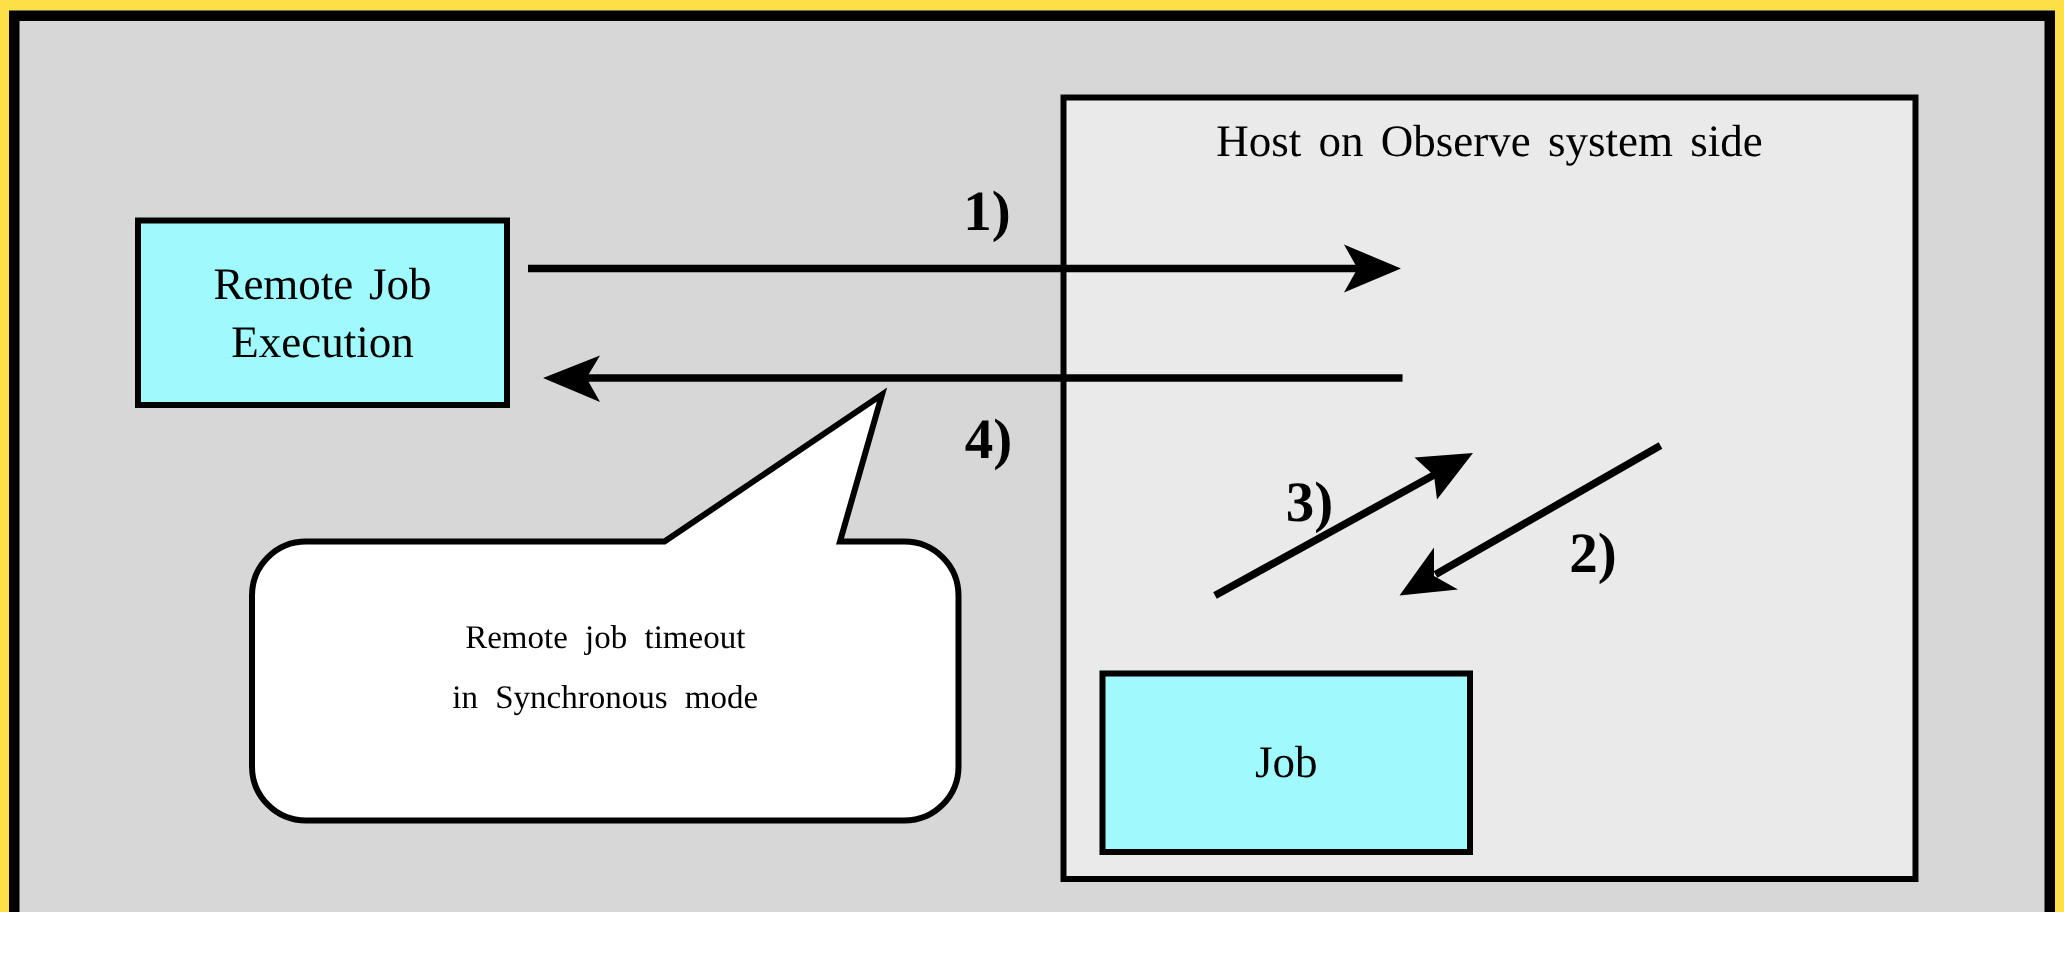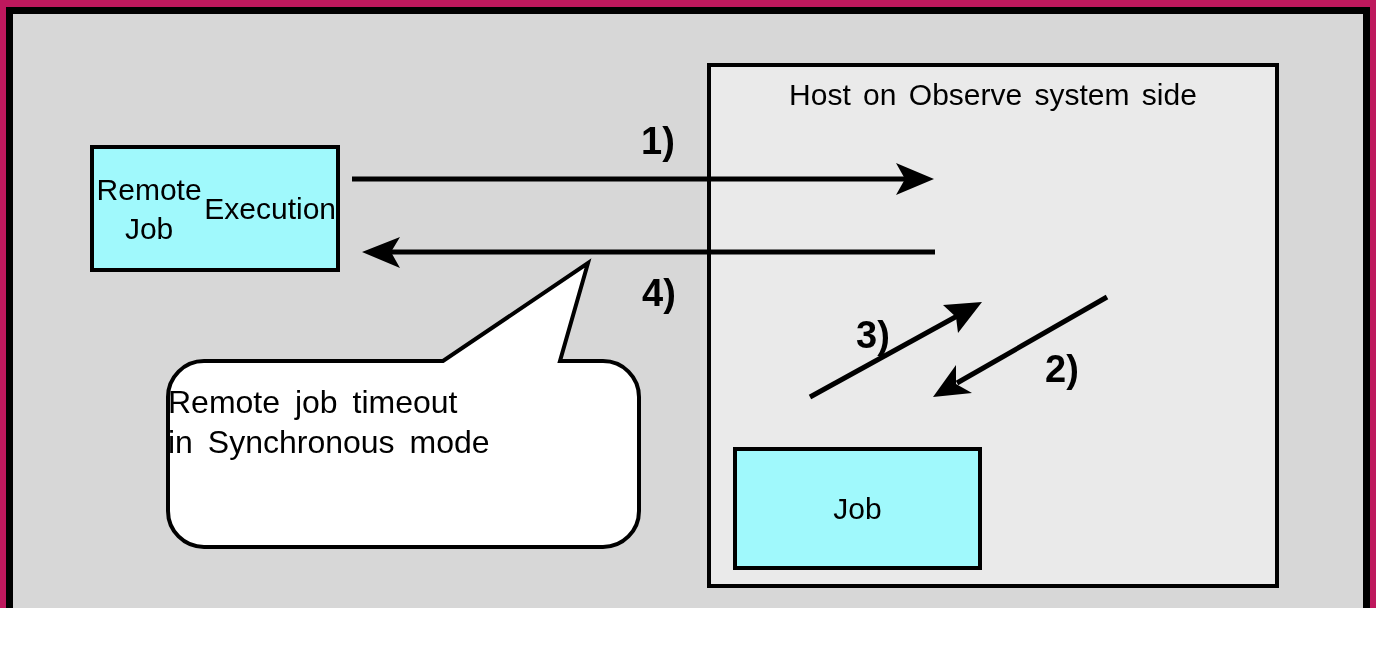--- a/index.html
+++ b/index.html
@@ -5,22 +5,23 @@
   html, body {
     margin: 0;
     padding: 0;
     background: #ffffff;
     font-family: "Liberation Sans", sans-serif;
   }
   .stage {
     position: relative;
     width: 1376px;
     height: 608px;
-    background: #be185d;
+    background: #fde047;
     overflow: hidden;
+    font-family: Liberation Serif, serif;
   }
   .frame {
     position: absolute;
     left: 6px; top: 7px;
     width: 1364px; height: 636px;
     box-sizing: border-box;
     border: 7px solid #000000;
     background: #d7d7d7;
   }
   .host {
@@ -40,20 +41,21 @@
     color: #000000;
     word-spacing: 4px;
     line-height: 34px;
   }
   .node {
     position: absolute;
     box-sizing: border-box;
     border: 4px solid #000000;
     background: #a0f9fc;
     display: flex;
+    flex-direction: column;
     align-items: center;
     justify-content: center;
     font-size: 30px;
     line-height: 39px;
     color: #000000;
     text-align: center;
     word-spacing: 3px;
   }
   .node-rje { left: 90px;  top: 145px; width: 250px; height: 127px; }
   .node-obs { left: 962px; top: 146px; width: 251px; height: 126px; }
@@ -71,24 +73,24 @@
     font-weight: bold;
     color: #000000;
     white-space: nowrap;
   }
   .lbl-1 { left: 658px;  top: 141px; }
   .lbl-4 { left: 659px;  top: 293px; }
   .lbl-3 { left: 873px;  top: 335px; }
   .lbl-2 { left: 1062px; top: 369px; }
   .callout-text {
     position: absolute;
-    left: 168px; top: 382px;
+    left: 168px; top: 405px;
     width: 471px;
-    text-align: left;
-    font-size: 32px;
+    text-align: center;
+    font-size: 22px;
     line-height: 40px;
     color: #000000;
     word-spacing: 6px;
   }
 </style>
 </head>
 <body>
 
 <div class="stage">
 

